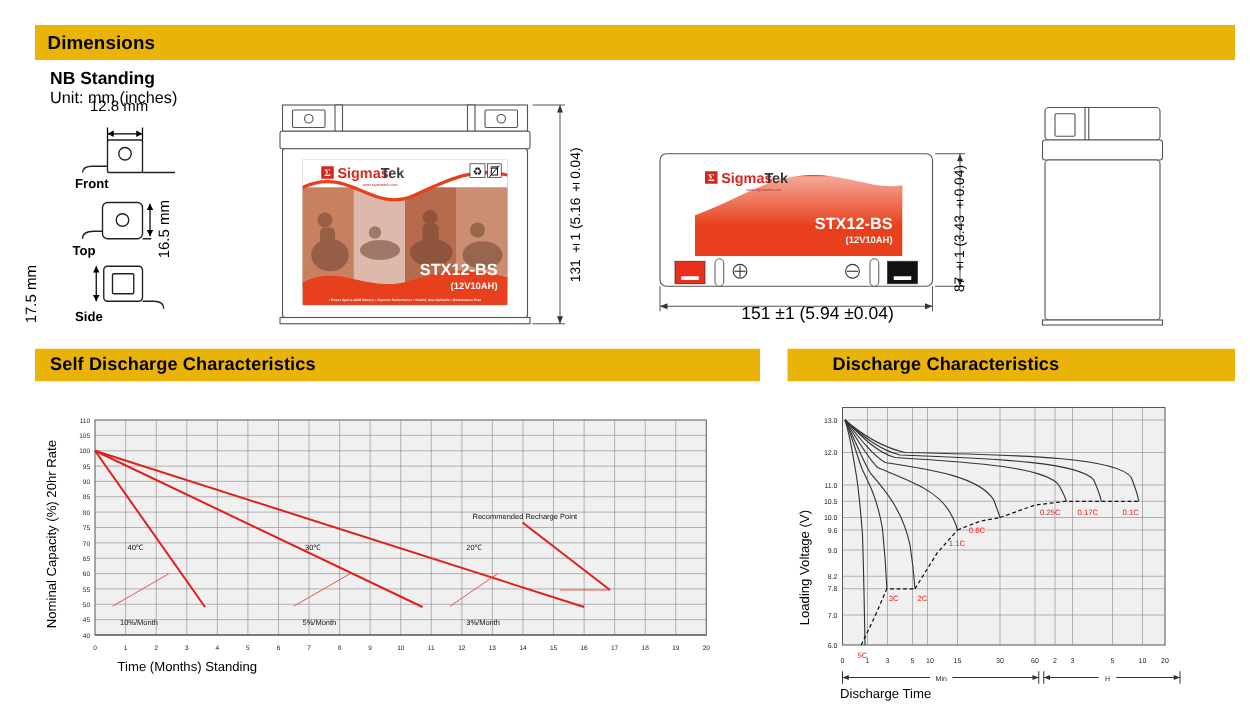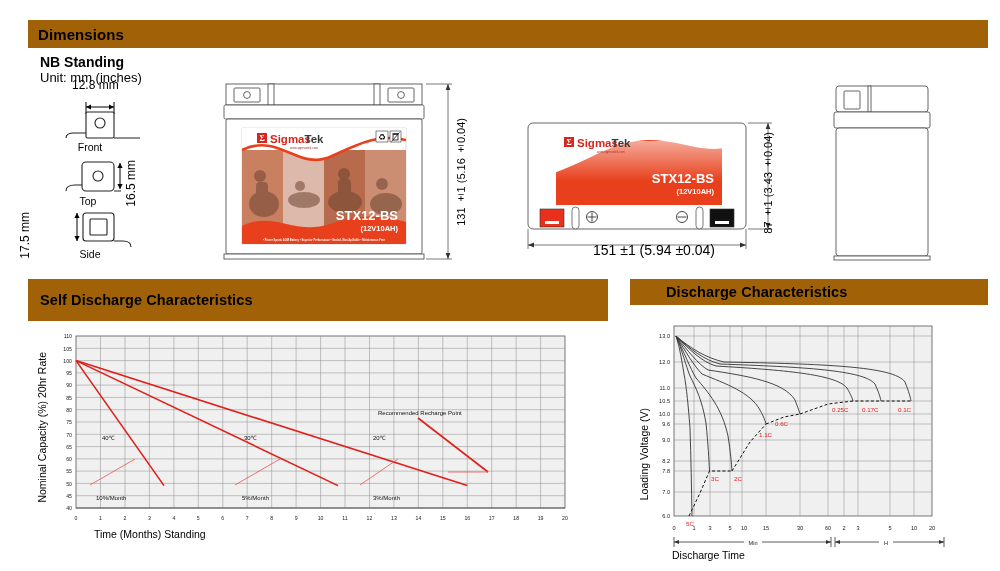--- a/index.html
+++ b/index.html
@@ -5,40 +5,40 @@
 <style>
   * { box-sizing: border-box; }
   html, body { margin:0; padding:0; }
   body {
     width:1000px; height:571px; position:relative;
     background:#ffffff;
     font-family:"Liberation Sans", sans-serif;
     color:#000; overflow:hidden;
   }
   .sec-header{
-    position:absolute; background:#a16207;
+    position:absolute; background:#eab308;
     display:flex; align-items:center;
   }
   .sec-header .sec-title{
     font-size:15px; font-weight:bold; letter-spacing:.1px;
     padding-left:38px; color:#000;
   }
   
   #dimensions-header{ left:28px; top:20px; width:960px; height:28px; }
-  #selfdis-header{ left:28px; top:279px; width:580px; height:42px; }
+  #selfdis-header{ left:28px; top:279px; width:580px; height:26px; }
   #dis-header{ left:630px; top:279px; width:358px; height:26px;padding-left:24px; }
   #selfdis-header .sec-title, #dis-header .sec-title{ font-size:14.5px; padding-left:12px;}
   #dimensions-header .sec-title{ padding-left:10px; }
 
   .nb-title{ position:absolute; left:40px; top:54px; font-size:14px; font-weight:bold; }
   .nb-unit{ position:absolute; left:40px; top:70px; font-size:13px; }
 
   
   .term-wrap{ position:absolute; }
-  .term-label{ position:absolute; font-size:10.5px; text-align:center; }
+  .term-label{ position:absolute; font-size:10.5px; text-align:left;font-weight:bold; }
   .dim-text{ position:absolute; font-size:12px; }
   .vtext{ writing-mode:vertical-rl; transform:rotate(180deg); }
 
   svg{ display:block; overflow:visible; }
 
   
   #front-view{ position:absolute; left:220px; top:76px; }
   #top-view{ position:absolute; left:520px; top:117px; }
   #side-view{ position:absolute; left:822px; top:82px; }
 

